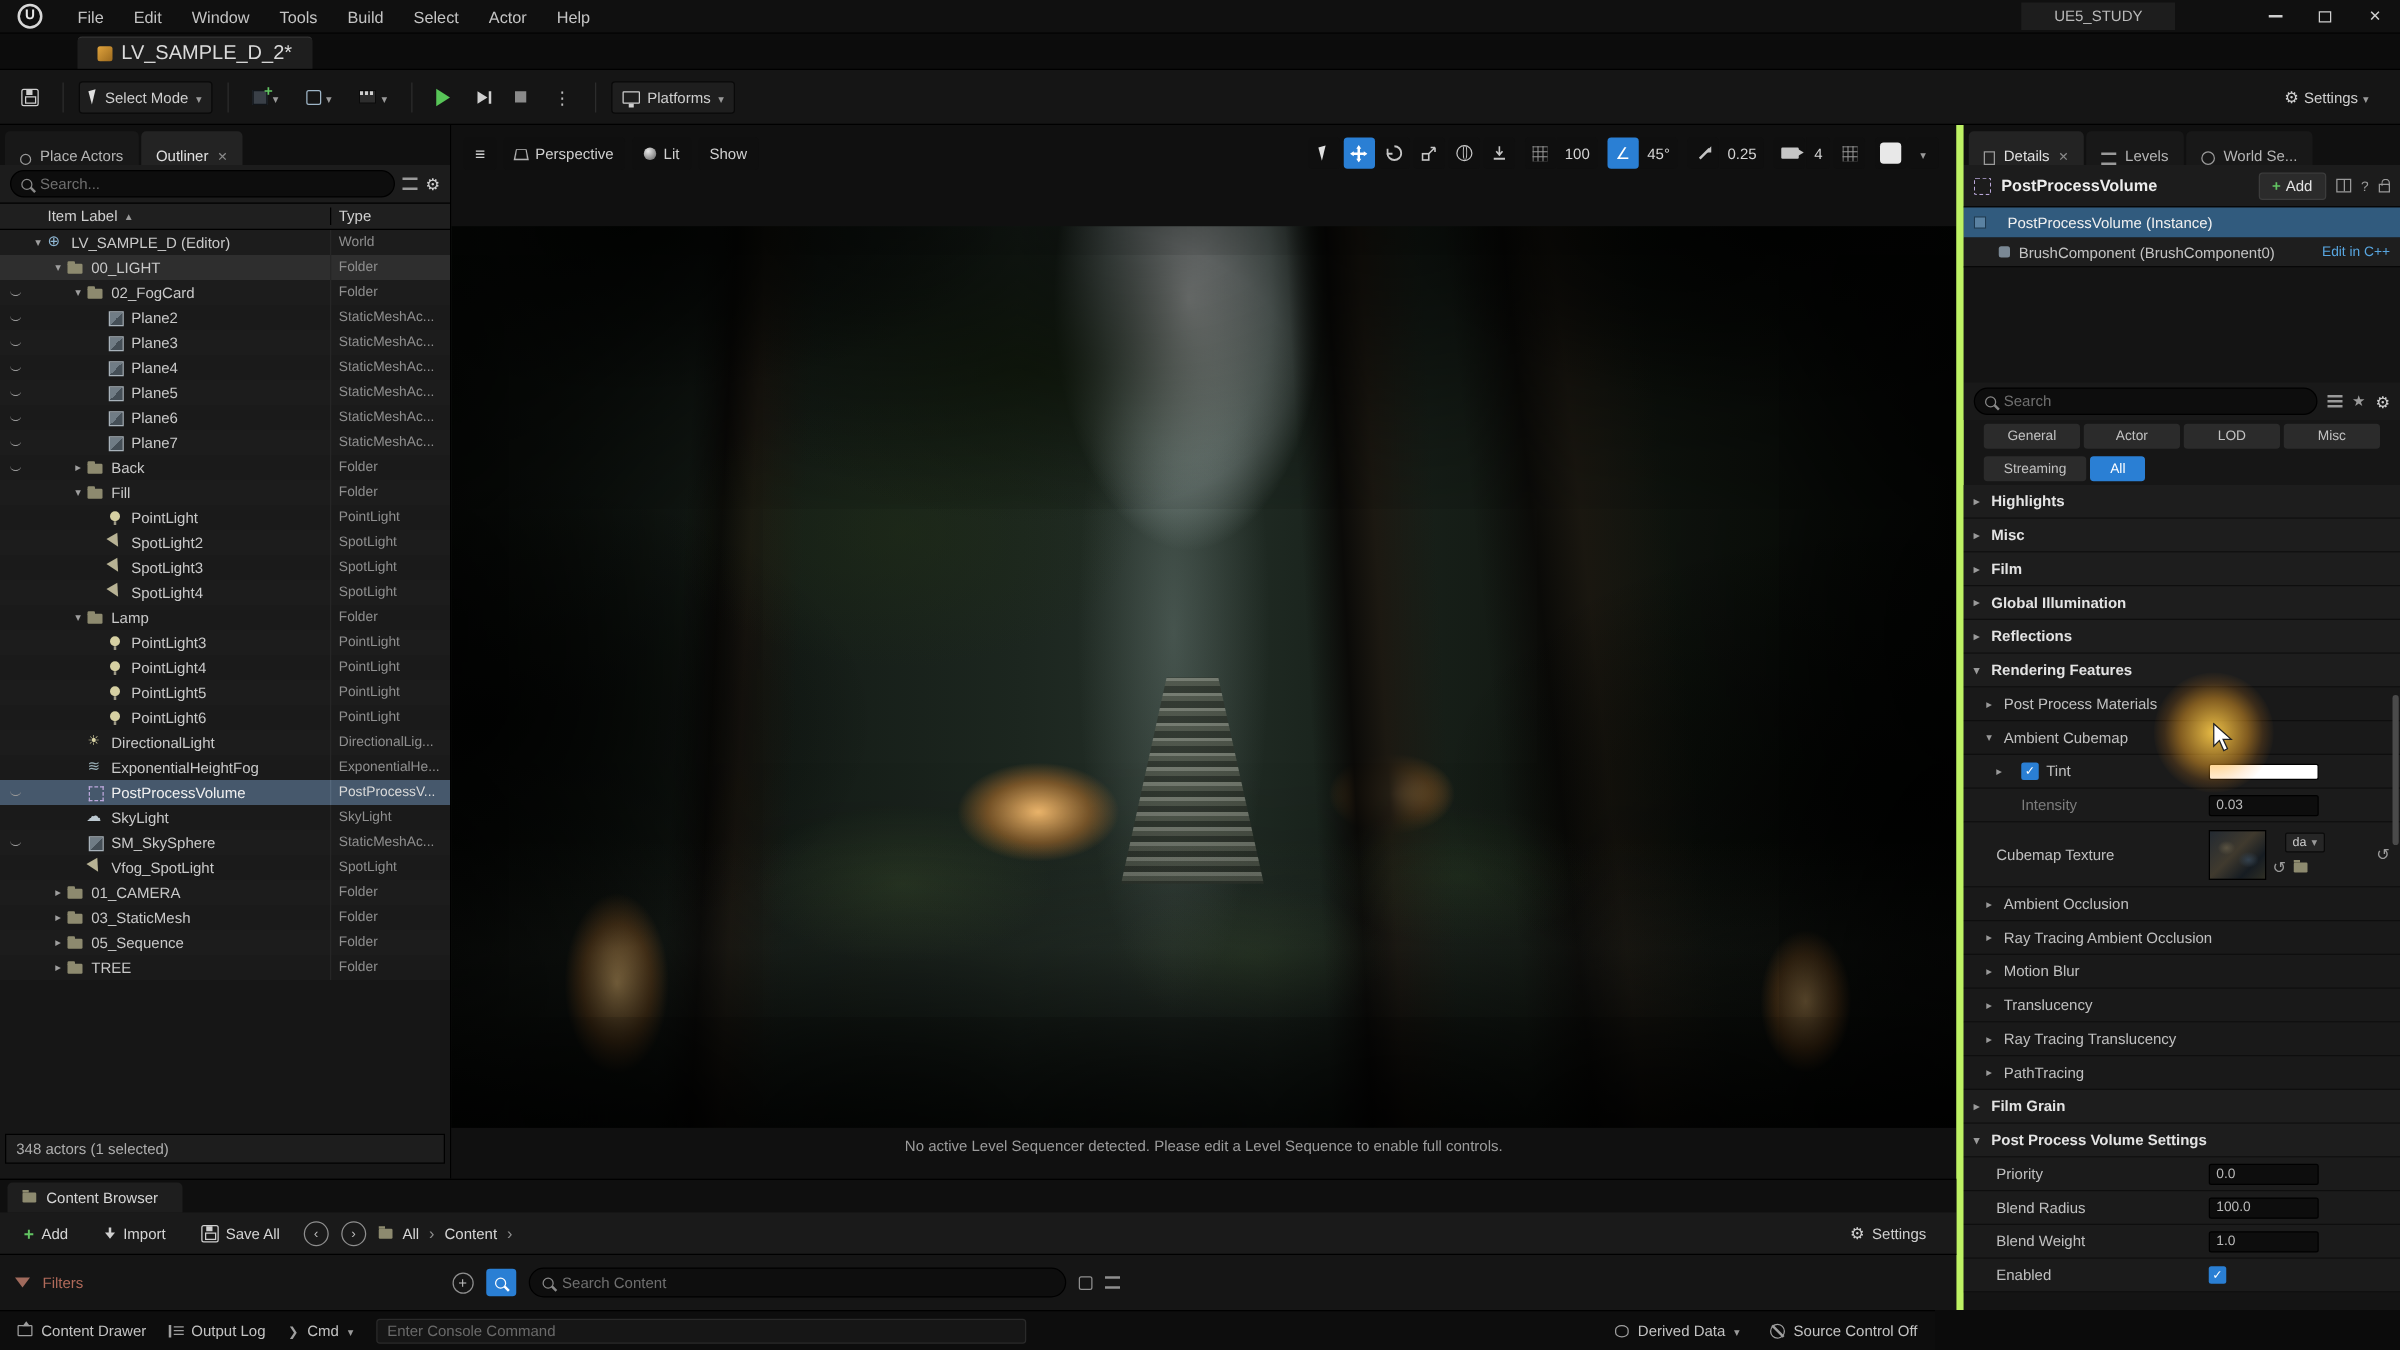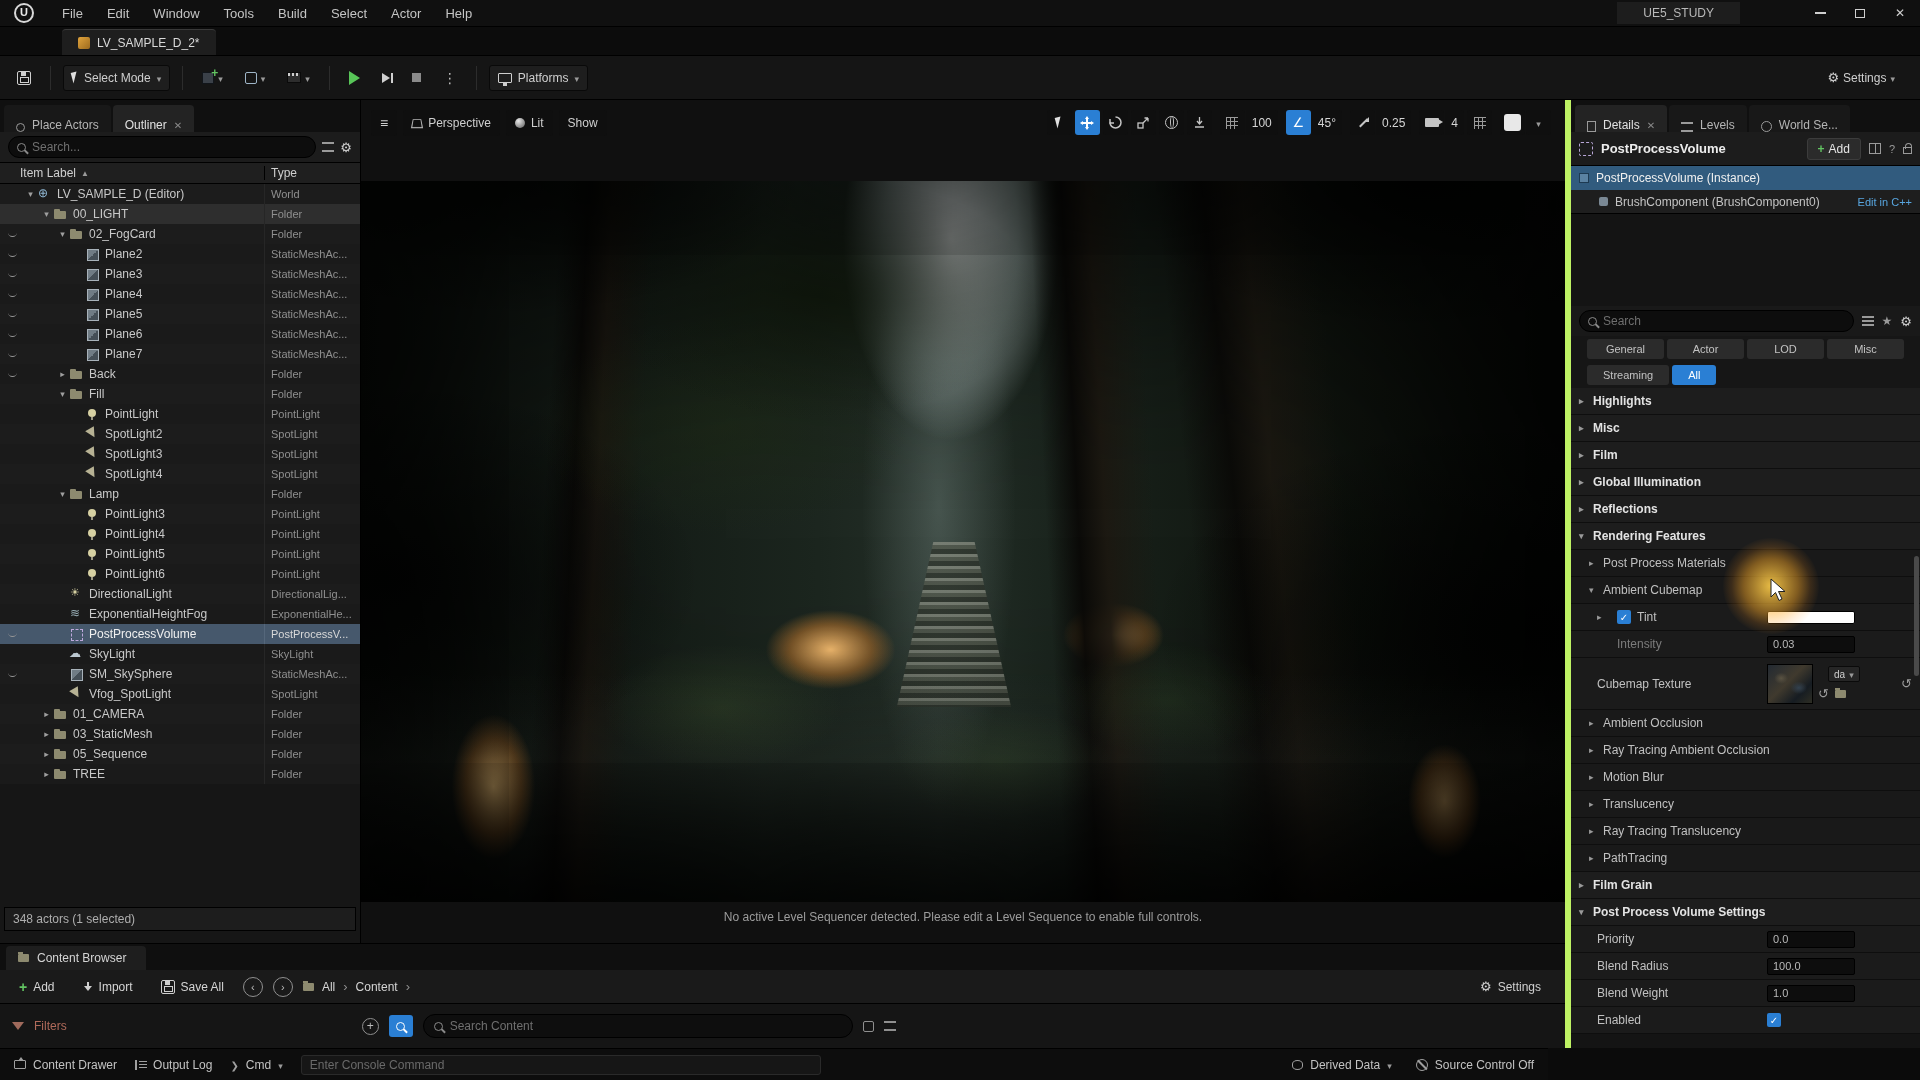--- a/index.html
+++ b/index.html
@@ -16,21 +16,21 @@
   .proj-badge{background:#1d1d1d;color:#b9b9b9;font-size:12px;padding:4px 26px;margin-right:60px;}
   .winbtn{width:40px;height:26px;display:flex;align-items:center;justify-content:center;color:#cfcfcf;}
   .i-min{width:11px;height:2px;background:#cfcfcf;display:inline-block;}
   .i-max{width:10px;height:9px;border:1.5px solid #cfcfcf;display:inline-block;}
   .i-close::before{content:"✕";font-size:12px;}
 
   
   #tabbar{position:absolute;left:0;top:27px;width:1920px;height:29px;background:#0c0c0c;display:flex;align-items:flex-end;border-bottom:1px solid #000;}
   .asset-tab{margin-left:62px;height:26px;background:#1e1e1e;border-radius:4px 4px 0 0;display:flex;align-items:center;gap:7px;padding:0 16px;border-top:1px solid #3a3a3a;}
   .lvl-icon{width:12px;height:12px;background:linear-gradient(135deg,#e0a33c,#9c6a1e);border-radius:2px;}
-  .asset-tab span{color:#dadada;font-size:12px;}
+  .asset-tab span{color:#dadada;font-size:16px;}
 
   
   #toolbar{position:absolute;left:0;top:56px;width:1920px;height:44px;background:#151515;border-bottom:1px solid #000;display:flex;align-items:center;padding:0 10px;gap:8px;}
   .tb-sep{width:1px;height:24px;background:#2c2c2c;margin:0 4px;}
   .tb-btn{height:26px;display:flex;align-items:center;gap:6px;padding:0 8px;border-radius:3px;background:#1e1e1e;border:1px solid #090909;color:#cfcfcf;font-size:12px;}
   .tb-icon{height:26px;display:flex;align-items:center;gap:4px;padding:0 7px;border-radius:3px;color:#cfcfcf;}
   .i-chev::before{content:"▾";font-size:9px;color:#9a9a9a;}
   .disk{width:14px;height:14px;border:1.5px solid #cfcfcf;border-radius:2px;position:relative;}
   .disk::before{content:"";position:absolute;left:3px;top:0;width:5px;height:4px;background:#cfcfcf;}
   .disk::after{content:"";position:absolute;left:2px;bottom:1px;width:7px;height:4px;border:1px solid #cfcfcf;}
@@ -58,21 +58,21 @@
   .ptab .x::before{content:"✕";font-size:10px;color:#8a8a8a;}
   .pin-ico{width:9px;height:9px;border:1.5px solid #9a9a9a;border-radius:50%;}
   .search-row{height:30px;display:flex;align-items:center;gap:6px;padding:0 8px;background:#1c1c1c;}
   .search-box{flex:1;height:22px;background:#0d0d0d;border:1px solid #000;border-radius:11px;display:flex;align-items:center;padding:0 8px;gap:6px;}
   .search-box input{flex:1;background:transparent;border:none;outline:none;color:#cfcfcf;font-size:12px;}
   .search-box input::placeholder{color:#6f6f6f;}
   .mag{width:9px;height:9px;border:1.5px solid #8a8a8a;border-radius:50%;position:relative;flex:none;}
   .mag::after{content:"";position:absolute;width:5px;height:1.5px;background:#8a8a8a;transform:rotate(45deg);right:-4px;bottom:-2px;}
   .rows-ico{width:12px;height:10px;border-top:2px solid #9a9a9a;border-bottom:2px solid #9a9a9a;}
   .o-header{height:22px;display:flex;align-items:center;background:#1f1f1f;border-top:1px solid #000;border-bottom:1px solid #000;color:#d0d0d0;font-size:12px;}
-  .o-header .h-label{padding-left:20px;flex:1;display:flex;gap:5px;align-items:center;}
+  .o-header .h-label{padding-left:38px;flex:1;display:flex;gap:5px;align-items:center;}
   .o-header .h-sort{font-size:8px;color:#9a9a9a;}
   .o-header .h-type{width:96px;border-left:1px solid #000;padding-left:6px;}
   .o-rows{overflow:hidden;}
   .o-row{display:flex;align-items:center;height:20px;background:#1c1c1c;font-size:12px;color:#c9c9c9;}
   .o-row:nth-child(even){background:#1a1a1a;}
   .o-row.highlight{background:#2e2e2e;}
   .o-row.selected{background:#46586c;color:#f0f0f0;}
   .eyecol{width:24px;flex:none;display:flex;justify-content:center;align-items:center;height:100%;}
   .eyecol.eye::before{content:"";width:9px;height:5px;border-bottom:1.5px solid #969696;border-radius:0 0 8px 8px;}
   .indent{flex:none;}
@@ -158,21 +158,21 @@
   .vol-ico{width:14px;height:14px;border:1.5px dashed #b9a7d8;border-radius:2px;}
   .d-title .t{font-size:13px;font-weight:bold;color:#ececec;flex:1;white-space:nowrap;overflow:hidden;}
   .add-btn{height:22px;display:flex;align-items:center;gap:4px;padding:0 10px;background:#2b2b2b;border:1px solid #3c3c3c;border-radius:3px;color:#e4e4e4;}
   .add-btn .p{color:#62c462;font-weight:bold;}
   .d-title-icons{display:flex;gap:8px;align-items:center;color:#9a9a9a;}
   .split-ico{width:12px;height:11px;border:1.2px solid #9a9a9a;position:relative;}
   .split-ico::before{content:"";position:absolute;left:5px;top:0;width:1.2px;height:100%;background:#9a9a9a;}
   .q-ico::before{content:"?";font-size:11px;color:#9a9a9a;}
   .lock-ico{width:9px;height:7px;border:1.2px solid #9a9a9a;position:relative;margin-top:4px;}
   .lock-ico::before{content:"";position:absolute;left:1px;top:-5px;width:5px;height:5px;border:1.2px solid #9a9a9a;border-bottom:none;border-radius:4px 4px 0 0;}
-  .inst-row{height:24px;background:#315b7e;display:flex;align-items:center;gap:7px;padding:0 8px;color:#f0f0f0;flex:none;}
+  .inst-row{height:24px;background:#315b7e;display:flex;align-items:center;gap:17px;padding:0 8px;color:#f0f0f0;flex:none;}
   .cube-sm{width:10px;height:10px;background:#5a82a2;border:1px solid #1d3síd;border:1px solid #1d3a52;}
   .comp-row{height:24px;background:#1e1e1e;display:flex;align-items:center;gap:7px;padding:0 8px 0 28px;color:#c3c3c3;border-bottom:1px solid #000;flex:none;}
   .comp-row .link{margin-left:auto;color:#58a6e0;font-size:11px;}
   .comp-ico{width:9px;height:9px;background:#7a8894;border-radius:2px;}
   .d-blank{height:92px;background:#141414;flex:none;}
   .d-search{height:30px;display:flex;align-items:center;gap:8px;padding:0 8px;background:#191919;flex:none;}
   .slider-ico{width:12px;height:10px;border-top:2px solid #9a9a9a;border-bottom:2px solid #9a9a9a;position:relative;}
   .slider-ico::before{content:"";position:absolute;top:2px;left:0;width:100%;height:2px;background:#9a9a9a;}
   .i-star::before{content:"★";font-size:12px;color:#9a9a9a;}
   .d-chips{display:flex;gap:3px;padding:3px 16px;flex:none;}

